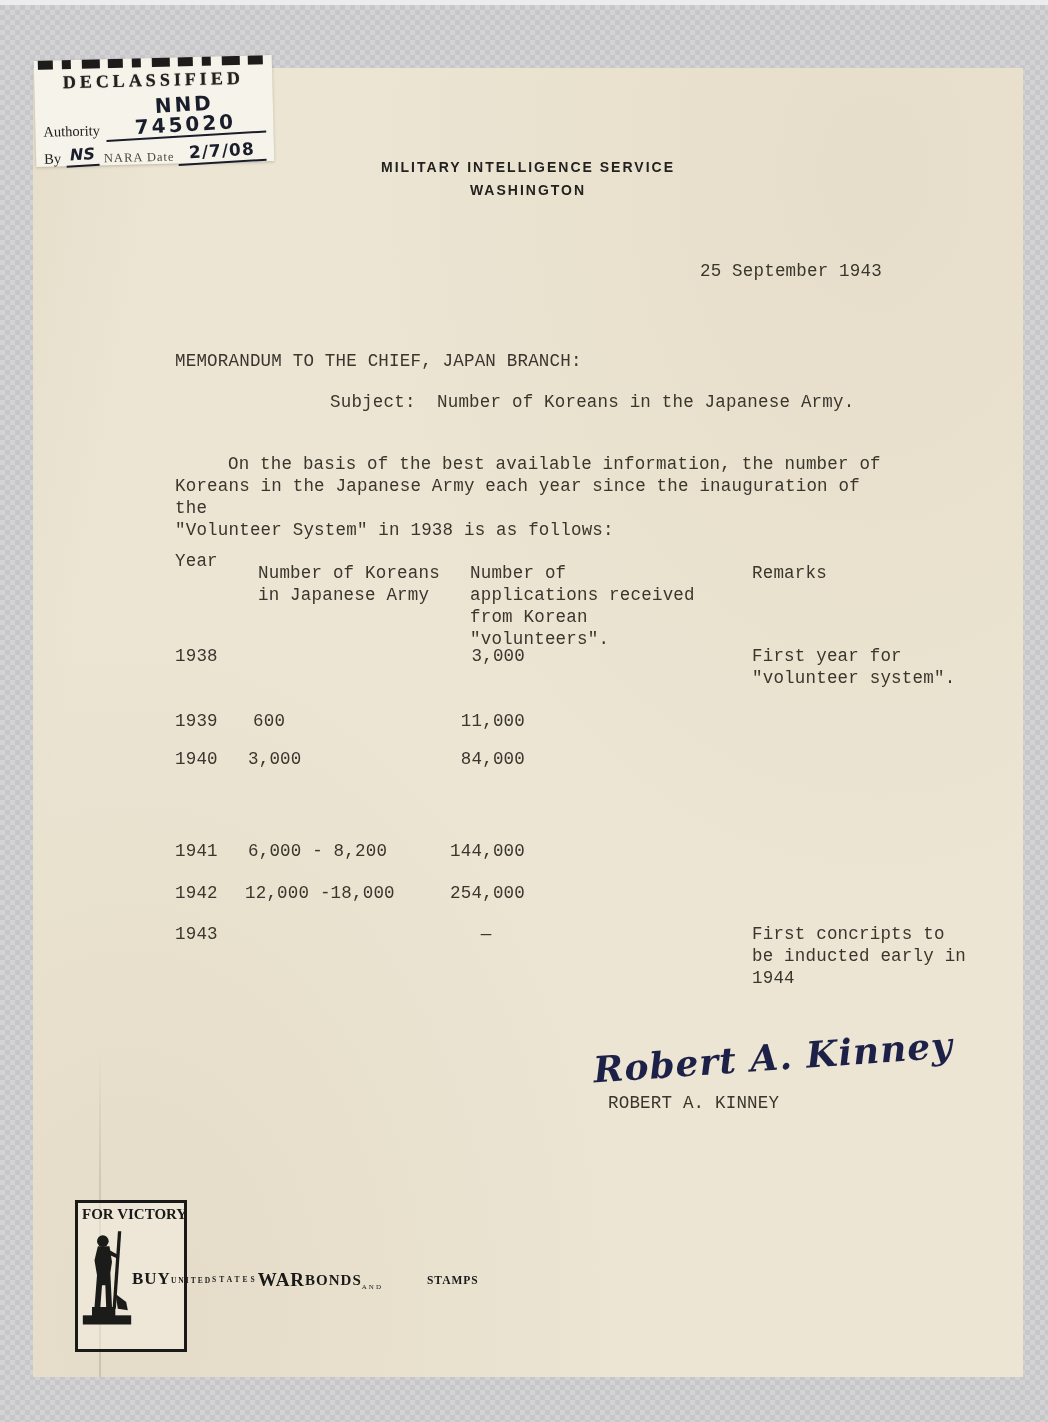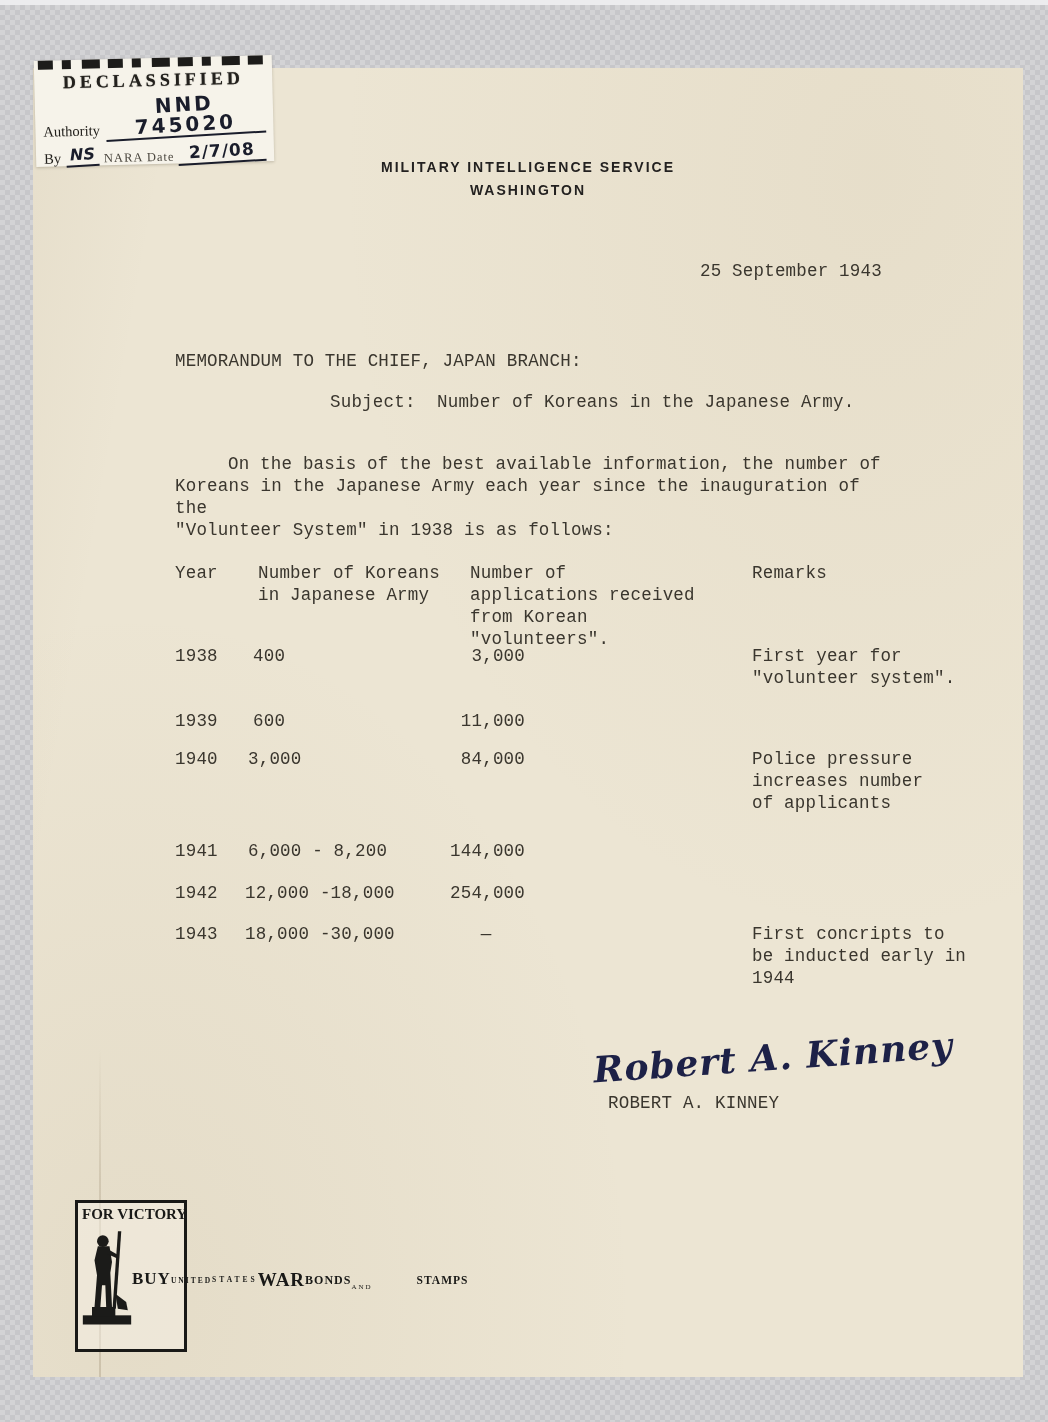--- a/index.html
+++ b/index.html
@@ -98,21 +98,21 @@
   
   .tw { font-size: 17.5px; line-height: 22px; letter-spacing: 0.2px; }
   .dateline    { position: absolute; left: 667px; top: 192px; }
   .memo-to     { position: absolute; left: 142px; top: 282px; }
   .subject     { position: absolute; left: 297px; top: 323px; white-space: pre; }
   .body-par    { position: absolute; left: 142px; top: 385px; width: 724px;
                  white-space: pre-line; text-indent: 53px; }
 
   
   .tbl-header div { position: absolute; white-space: pre-line; }
-  .h-year    { left: 142px; top: 494px; }
+  .h-year    { left: 142px; top: 482px; }
   .h-koreans { left: 225px; top: 494px; width: 210px; }
   .h-apps    { left: 437px; top: 494px; width: 262px; }
   .h-remarks { left: 719px; top: 494px; }
 
   .t-rows { position: absolute; left: 142px; top: 0; width: 848px; }
   .t-row {
     position: absolute; left: 0; width: 848px;
     display: grid; grid-template-columns: 38px 234px 78px 1fr;
   }
   .c-year    { grid-column: 1; }
@@ -152,21 +152,21 @@
     text-align: center;
   }
   .fv-header { font-weight: bold; font-size: 15px; letter-spacing: 0px; white-space: nowrap; }
   .fv-body { display: flex; margin-top: 1px; height: 106px; }
   .fv-statue { width: 50px; height: 106px; flex: none; }
   .fv-words { flex: 1; display: flex; flex-direction: row; align-items: center; padding-top: 4px; }
   .w-buy    { font-size: 17px; font-weight: bold; letter-spacing: 1px; }
   .w-united { font-size: 7.5px; font-weight: bold; letter-spacing: 2px; margin-top: 2px; }
   .w-states { font-size: 7.5px; font-weight: bold; letter-spacing: 3px; margin-top: 1px; }
   .w-war    { font-size: 19px; font-weight: bold; margin-top: 1px; letter-spacing: 1px; }
-  .w-bonds  { font-size: 12px; font-weight: bold; letter-spacing: 1px; margin-top: 2px; }
+  .w-bonds  { font-size: 15px; font-weight: bold; letter-spacing: 1px; margin-top: 2px; }
   .w-and    { font-size: 7px;  font-weight: normal; letter-spacing: 2px; margin-top: 16px; }
   .w-stamps { font-size: 11.5px; font-weight: bold; letter-spacing: 1px; margin-top: 1px; padding-left: 44px; }
 </style>
 </head>
 <body>
 
 <div class="top-strip"></div>
 
 <div class="paper">
 
@@ -208,59 +208,54 @@
 in Japanese Army</div>
     <div class="h-apps">Number of
 applications received
 from Korean "volunteers".</div>
     <div class="h-remarks">Remarks</div>
   </div>
 
   <div class="t-rows tw">
     <div class="t-row row-1938">
       <span class="c-year">1938</span>
-      <span class="c-koreans">400</span>
       <span class="c-apps">3,000</span>
       <span class="c-remarks">First year for
 "volunteer system".</span>
     </div>
 
     <div class="t-row row-1939">
       <span class="c-year">1939</span>
       <span class="c-koreans">600</span>
       <span class="c-apps">11,000</span>
       <span class="c-remarks"></span>
     </div>
 
     <div class="t-row row-1940">
       <span class="c-year">1940</span>
       <span class="c-koreans">3,000</span>
       <span class="c-apps">84,000</span>
-      <span class="c-remarks">Police pressure
-increases number
-of applicants</span>
     </div>
 
     <div class="t-row row-1941">
       <span class="c-year">1941</span>
       <span class="c-koreans">6,000 - 8,200</span>
       <span class="c-apps">144,000</span>
       <span class="c-remarks"></span>
     </div>
 
     <div class="t-row row-1942">
       <span class="c-year">1942</span>
       <span class="c-koreans">12,000 -18,000</span>
       <span class="c-apps">254,000</span>
       <span class="c-remarks"></span>
     </div>
 
     <div class="t-row row-1943">
       <span class="c-year">1943</span>
-      <span class="c-koreans">18,000 -30,000</span>
       <span class="c-apps dash">—</span>
       <span class="c-remarks">First concripts to
 be inducted early in
 1944</span>
     </div>
   </div>
 
   <div class="sig-script">Robert A. Kinney</div>
   <div class="tw sig-typed">ROBERT A. KINNEY</div>
 

